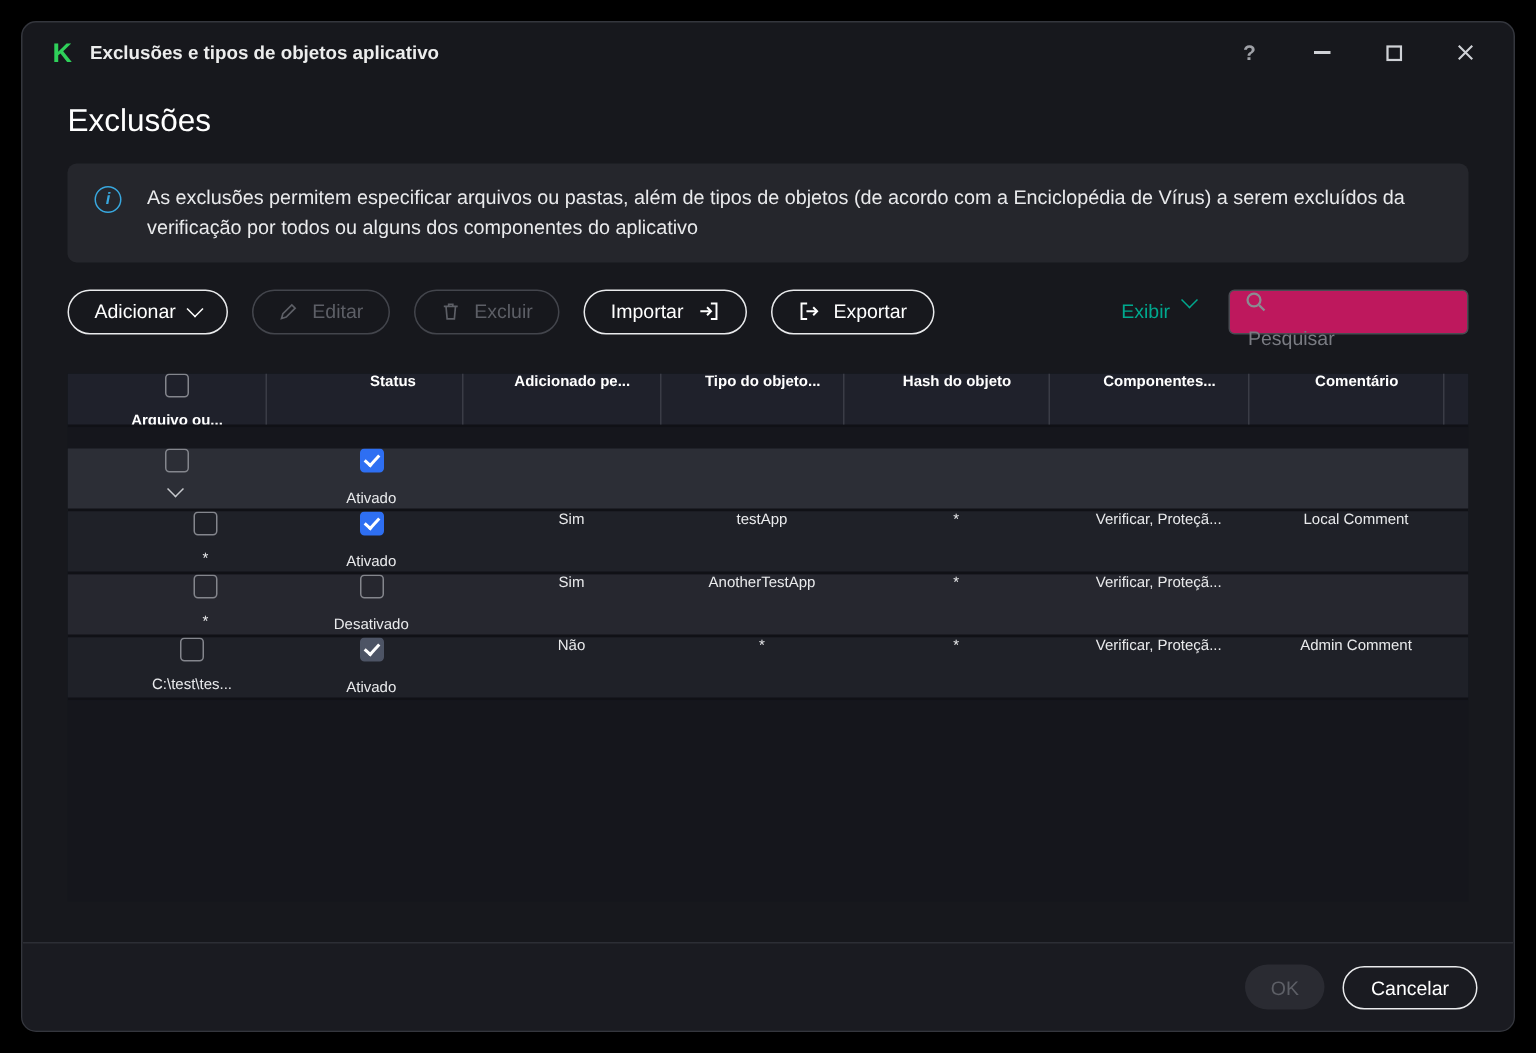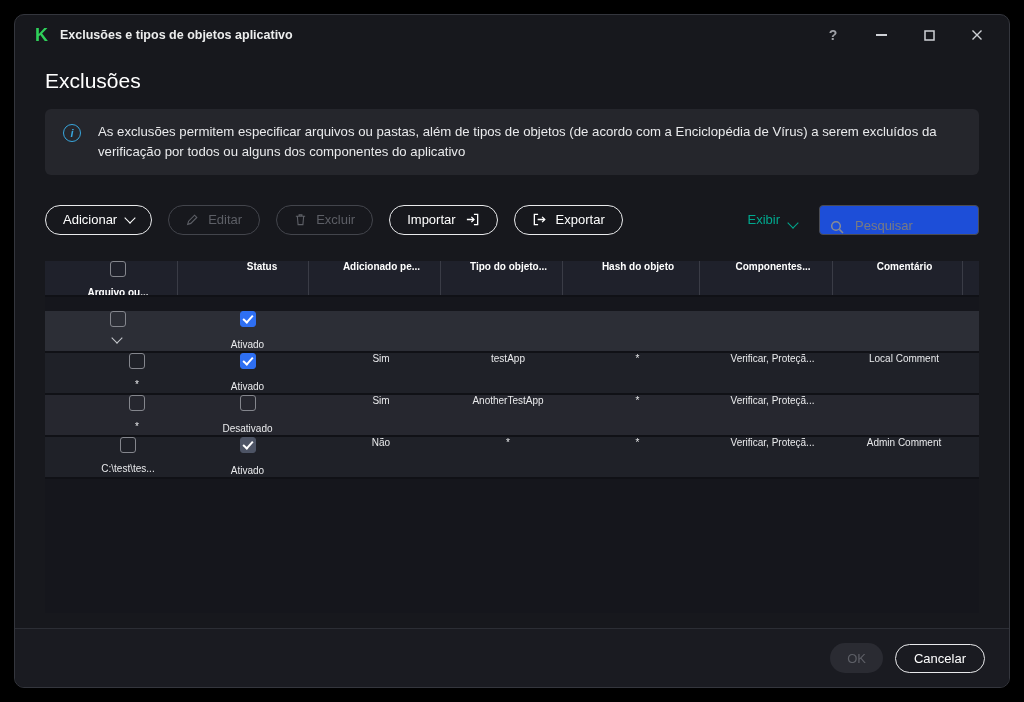--- a/index.html
+++ b/index.html
@@ -11,26 +11,26 @@
   .win-title{color:#eceded;font-size:12.5px;font-weight:700;}
   .tb-controls{display:flex;align-items:center;}
   .winbtn{background:none;border:none;color:#cfd1d6;width:28px;height:28px;margin-left:20px;display:flex;align-items:center;justify-content:center;cursor:pointer;padding:0;font-family:inherit;}
   .help-btn{color:#9fa1a7;font-size:14px;font-weight:700;}
   .min-glyph{width:11px;height:2px;background:#cfd1d6;display:block;}
   .content{flex:1;padding:0 30px;overflow:hidden;}
   .page-title{color:#fff;font-size:21px;font-weight:400;margin:14px 0 0 0;}
   .info-banner{margin-top:16px;background:#25262c;border-radius:6px;padding:13px 18px;display:flex;gap:17px;align-items:flex-start;}
   .info-icon{flex:none;width:18px;height:18px;box-sizing:border-box;border:1.5px solid #38a7de;border-radius:50%;color:#38a7de;font-size:11px;font-weight:700;font-style:italic;display:flex;align-items:center;justify-content:center;margin-top:2px;}
   .info-text{color:#e9eaec;font-size:13.2px;line-height:1.5;max-width:860px;}
-  .toolbar{margin-top:30px;display:flex;align-items:center;gap:16px;}
+  .toolbar{margin-top:18px;display:flex;align-items:center;gap:16px;}
   .btn{height:30px;padding:0 17px;border-radius:15px;background:transparent;border:1px solid #e9eaec;color:#fff;font-size:13px;display:flex;align-items:center;gap:9px;cursor:pointer;font-family:inherit;white-space:nowrap;}
   .btn.disabled{border-color:#43454c;color:#5d5f66;cursor:default;}
   .chev{display:inline-block;width:7px;height:7px;border-right:1.7px solid currentColor;border-bottom:1.7px solid currentColor;transform:rotate(45deg);margin-top:-4px;}
-  .view-link{margin-left:auto;background:none;border:none;color:#00a88e;font-size:13px;display:flex;align-items:flex-end;gap:9px;cursor:pointer;font-family:inherit;}
-  .search-box{width:160px;height:30px;box-sizing:border-box;border:1px solid #4a4c53;border-radius:4px;background:#1d4ed8;display:flex;align-items:flex-end;gap:9px;padding:0 10px;}
+  .view-link{margin-left:auto;background:none;border:none;color:#00a88e;font-size:13px;display:flex;align-items:flex-start;gap:9px;cursor:pointer;font-family:inherit;}
+  .search-box{width:160px;height:30px;box-sizing:border-box;border:1px solid #4a4c53;border-radius:4px;background:#be185d;display:flex;align-items:flex-start;gap:9px;padding:0 10px;flex-direction:column;}
   .search-box input{flex:1;background:none;border:none;outline:none;color:#d8dadd;font-size:13px;font-family:inherit;min-width:0;}
   .search-box input::placeholder{color:#797b82;}
   .table{margin-top:26px;height:352px;background:#15161c;overflow:hidden;}
   .grid{display:grid;grid-template-columns:132px 131px 132px 122px 137px 133px 130px 1fr;align-items:center;}
   .thead{height:34px;background:#1f212b;border-bottom:2px solid #101116;}
   .thead .cell{color:#fff;font-weight:700;}
   .cell{display:flex;align-items:center;height:100%;padding-left:14px;box-sizing:border-box;font-size:10px;color:#e9eaec;gap:10px;overflow:hidden;white-space:nowrap;flex-direction:column;}
   .hsep{border-left:1px solid #3a3c46;}
   .pl38{padding-left:38px;}
   .cell-status{gap:12px;padding-left:10px;}

